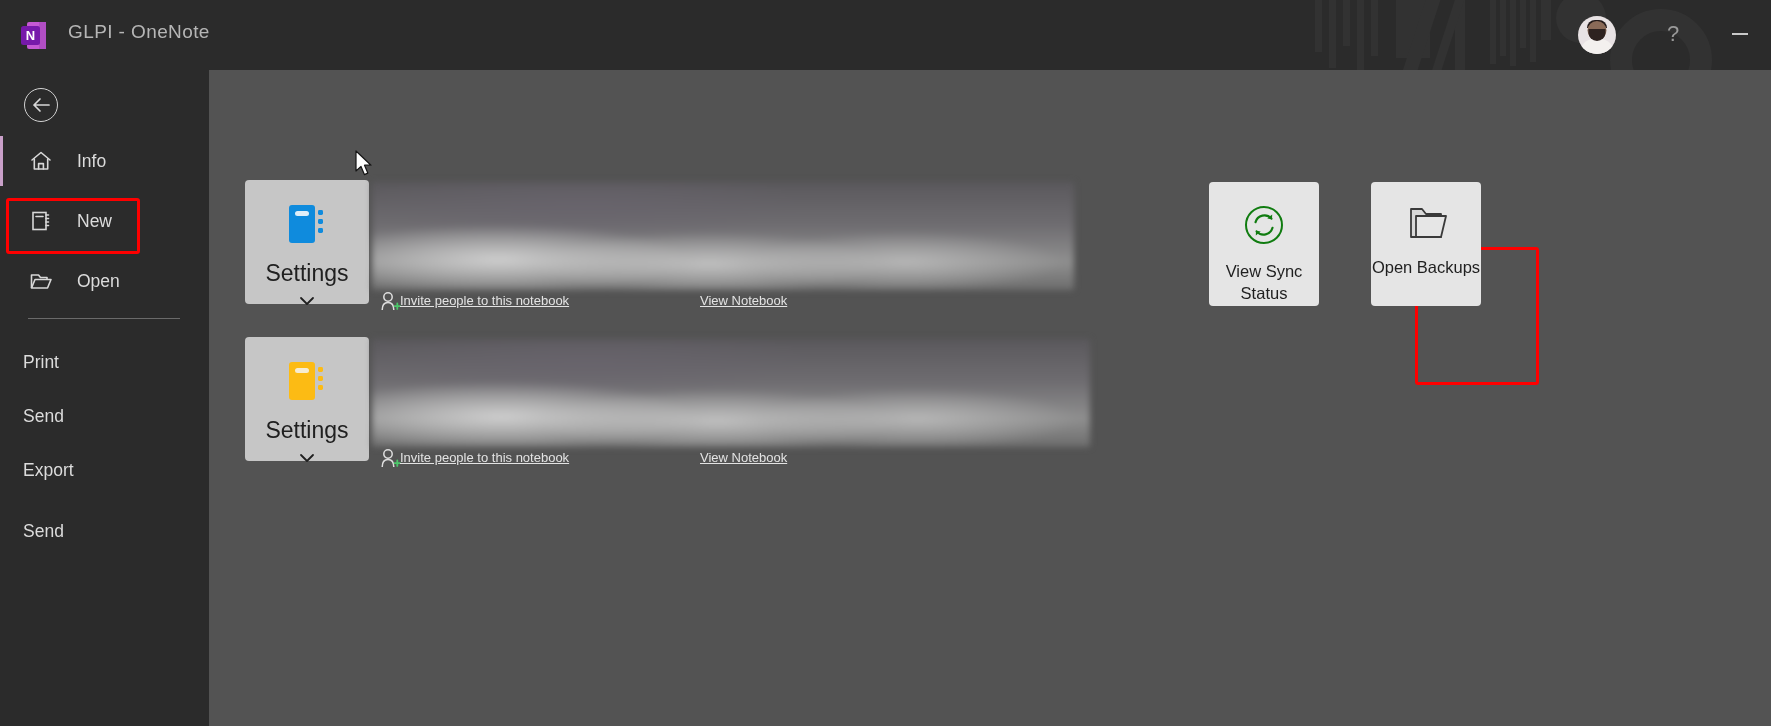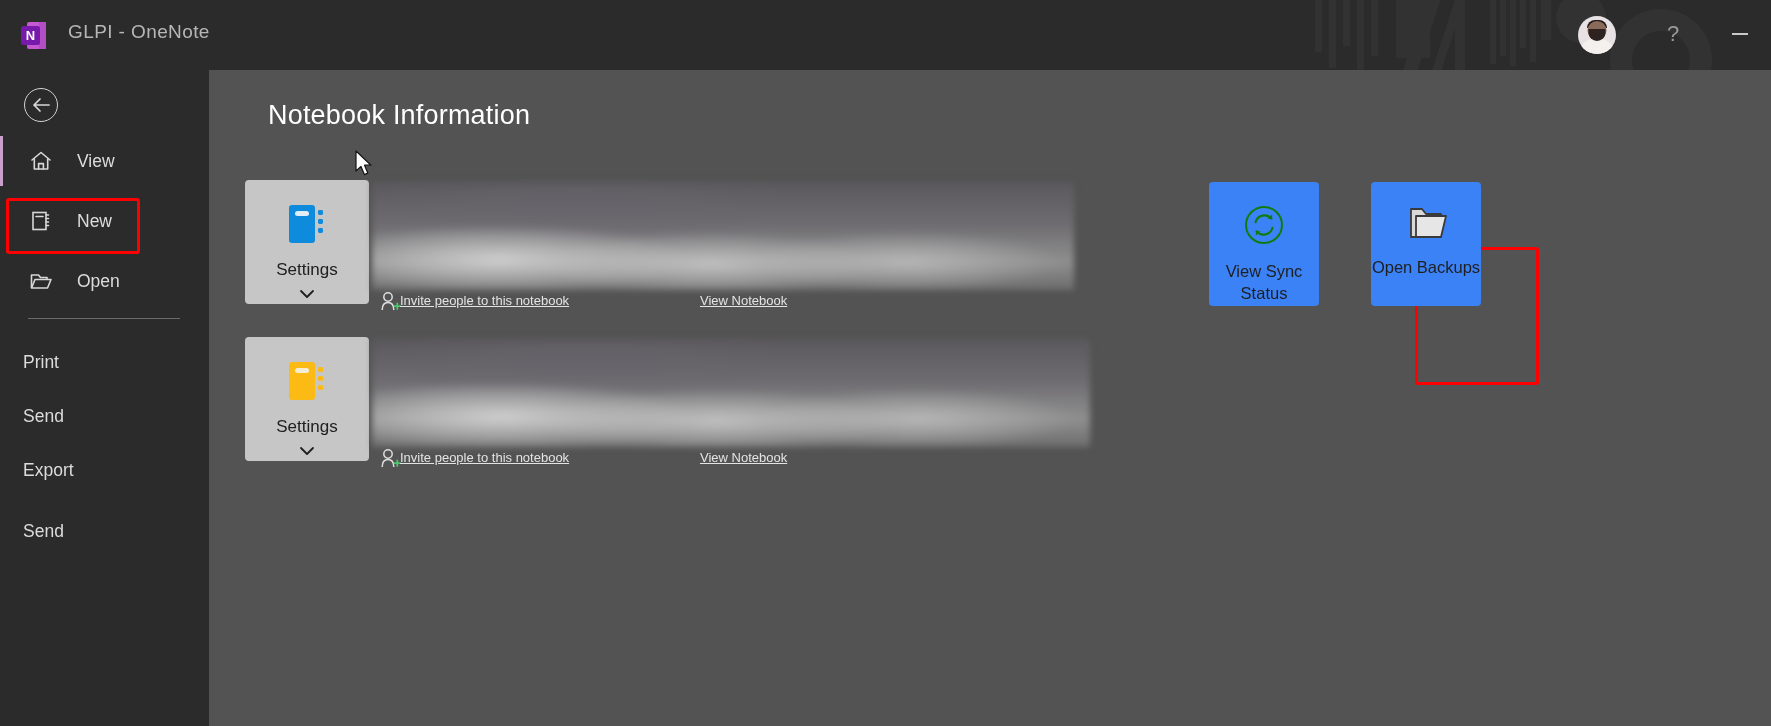--- a/index.html
+++ b/index.html
@@ -125,21 +125,21 @@
   
   .nb-row { position: absolute; left: 0; }
   .settings-tile {
     position: absolute; left: 0; top: 0;
     width: 124px; height: 124px;
     background: #c6c6c6; border-radius: 4px;
     display: flex; flex-direction: column; align-items: center;
   }
   .settings-tile .nb-ico { margin-top: 23px; }
   .settings-tile .st-label {
-    margin-top: 11px; font-size: 17px; color: #202020;
+    margin-top: 11px; font-size: 23px; color: #202020;
   }
   .settings-tile .chev { margin-top: 5px; }
   .nb-name-blur {
     position: absolute;
     border-radius: 2px;
     background:
       radial-gradient(ellipse 38% 46% at 18% 72%, rgba(208,208,208,.95), rgba(208,208,208,0) 72%),
       radial-gradient(ellipse 34% 40% at 48% 76%, rgba(196,196,196,.9), rgba(196,196,196,0) 74%),
       radial-gradient(ellipse 30% 38% at 76% 74%, rgba(188,188,188,.85), rgba(188,188,188,0) 75%),
       radial-gradient(ellipse 42% 44% at 30% 22%, rgba(105,100,110,.65), rgba(105,100,110,0) 76%),
@@ -150,21 +150,21 @@
   .link {
     position: absolute; font-size: 13px; color: #e3e3e3;
     text-decoration: underline; white-space: nowrap;
   }
   .invite-ico { position: absolute; }
 
   
   .action-tile {
     position: absolute;
     width: 110px; height: 124px;
-    background: #3b82f6; border-radius: 4px;
+    background: #e5e5e5; border-radius: 4px;
     display: flex; flex-direction: column; align-items: center;
   }
   .action-tile .at-ico { margin-top: 22px; }
   .action-tile .at-label {
     margin-top: 10px; font-size: 16.5px; color: #1f1f1f;
     text-align: center; line-height: 1.35; width: 100%;
   }
 
   
   .cursor { position: absolute; pointer-events: none; }
@@ -237,21 +237,21 @@
 
     <div class="nav-item" style="top:66px">
       <div class="nav-sel-bar"></div>
       <span class="ico">
         <svg width="24" height="24" viewBox="0 0 24 24">
           <path d="M3 11 L12 3.5 L21 11" fill="none" stroke="#d8d8d8" stroke-width="1.6" stroke-linecap="round" stroke-linejoin="round"></path>
           <path d="M5.3 10 V20 H18.7 V10" fill="none" stroke="#d8d8d8" stroke-width="1.6" stroke-linecap="round" stroke-linejoin="round"></path>
           <path d="M9.6 20 V14.6 H14.4 V20" fill="none" stroke="#d8d8d8" stroke-width="1.6" stroke-linecap="round" stroke-linejoin="round"></path>
         </svg>
       </span>
-      <span class="lbl">View</span>
+      <span class="lbl">Info</span>
     </div>
     <div class="highlight-box" style="left:6px; top:128px; width:134px; height:56px;"></div>
 
     <div class="nav-item" style="top:126px">
       <span class="ico">
         <svg width="24" height="24" viewBox="0 0 24 24">
           <rect x="4" y="3.5" width="13" height="17" fill="none" stroke="#d8d8d8" stroke-width="1.6"></rect>
           <path d="M7 7.5 H14" stroke="#d8d8d8" stroke-width="1.6" stroke-linecap="round"></path>
           <path d="M17 6 H19.5 M17 9.5 H19.5 M17 13 H19.5 M17 16.5 H19.5" stroke="#d8d8d8" stroke-width="1.6" stroke-linecap="round"></path>
         </svg>
@@ -283,21 +283,20 @@
       <span class="lbl">Export</span>
     </div>
 
     <div class="nav-item no-ico" style="top:436px">
       <span class="lbl">Send</span>
     </div>
   </div>
 
   <div class="main">
 
-    <div class="page-title">Notebook Information</div>
 
     <div class="nb-row" style="top:110px; width:900px; height:130px;">
       <div class="settings-tile" style="left:36px;">
         <span class="nb-ico">
           <svg width="40" height="42" viewBox="0 0 40 42">
             <rect x="2" y="2" width="26" height="38" rx="3" fill="#0f8bdd"></rect>
             <rect x="8" y="8" width="14" height="5" rx="2.5" fill="#dfeef8"></rect>
             <rect x="31" y="7" width="5" height="5" rx="1.4" fill="#0f8bdd"></rect>
             <rect x="31" y="16" width="5" height="5" rx="1.4" fill="#0f8bdd"></rect>
             <rect x="31" y="25" width="5" height="5" rx="1.4" fill="#0f8bdd"></rect>

